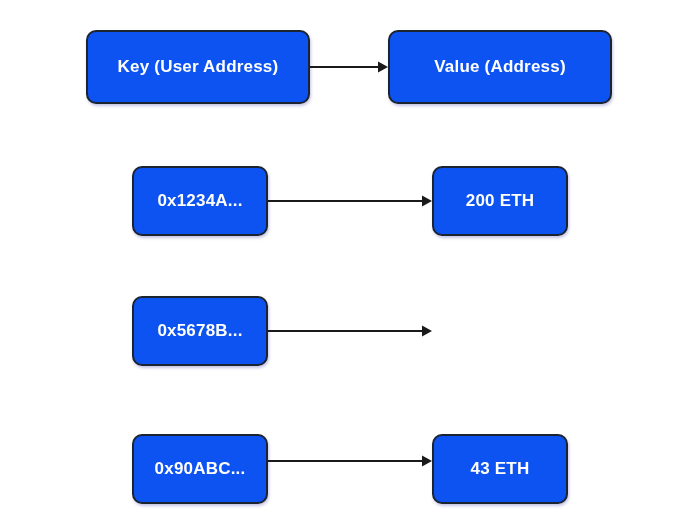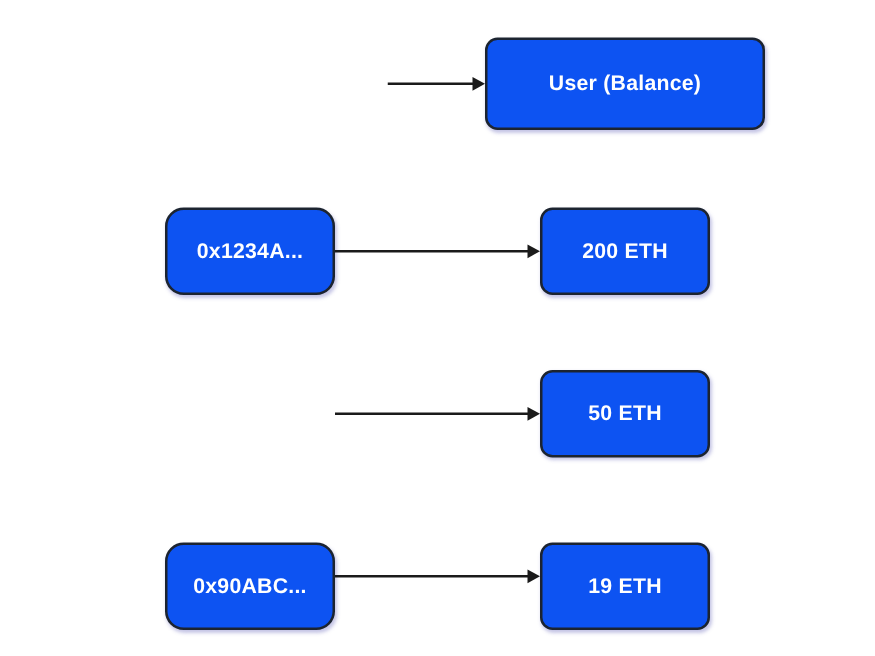--- a/index.html
+++ b/index.html
@@ -34,68 +34,69 @@
     display:flex;
     align-items:center;
     justify-content:center;
     text-align:center;
     box-shadow:1px 2px 3px rgba(90,90,180,0.35);
   }
   .hdr{height:74px;width:224px;top:30px;}
   .hdr.left{left:86px;}
   .hdr.right{left:388px;}
   .cell{height:70px;width:136px;}
-  .cell.left{left:132px;border-radius:15px;}
+  .cell.left{left:132px;}
   .cell.right{left:432px;}
   .r1{top:166px;}
   .r2{top:296px;}
   .r3{top:434px;}
   .arrow{
     position:absolute;
     height:14px;
   }
   .arrow svg{display:block;}
   .a0{left:310px;top:60px;width:78px;}
   .aw{left:268px;width:164px;}
   .ar1{top:194px;}
   .ar2{top:324px;}
   .ar3{top:454px;}
 </style>
 </head>
 <body>
 
 <div class="canvas">
 
+  <div class="box hdr left">Key (User Address)</div>
   <div class="arrow a0">
     <svg width="78" height="14" viewBox="0 0 78 14">
       <line x1="0" y1="7" x2="69" y2="7" stroke="#1a1a1a" stroke-width="2"></line>
       <polygon points="68,1.5 78,7 68,12.5" fill="#1a1a1a"></polygon>
     </svg>
   </div>
-  <div class="box hdr right">User (Balance)</div>
+  <div class="box hdr right">Value (Address)</div>
 
   <div class="box cell left r1">0x1234A...</div>
   <div class="arrow aw ar1">
     <svg width="164" height="14" viewBox="0 0 164 14">
       <line x1="0" y1="7" x2="155" y2="7" stroke="#1a1a1a" stroke-width="2"></line>
       <polygon points="154,1.5 164,7 154,12.5" fill="#1a1a1a"></polygon>
     </svg>
   </div>
   <div class="box cell right r1">200 ETH</div>
 
+  <div class="box cell left r2">0x5678B...</div>
   <div class="arrow aw ar2">
     <svg width="164" height="14" viewBox="0 0 164 14">
       <line x1="0" y1="7" x2="155" y2="7" stroke="#1a1a1a" stroke-width="2"></line>
       <polygon points="154,1.5 164,7 154,12.5" fill="#1a1a1a"></polygon>
     </svg>
   </div>
-  <div class="box cell right r2">50 ETH</div>
 
   <div class="box cell left r3">0x90ABC...</div>
   <div class="arrow aw ar3">
     <svg width="164" height="14" viewBox="0 0 164 14">
       <line x1="0" y1="7" x2="155" y2="7" stroke="#1a1a1a" stroke-width="2"></line>
       <polygon points="154,1.5 164,7 154,12.5" fill="#1a1a1a"></polygon>
     </svg>
   </div>
-  <div class="box cell right r3">19 ETH</div>
+  <div class="box cell right r3">43 ETH</div>
 
 </div>
 
 </body></html>

